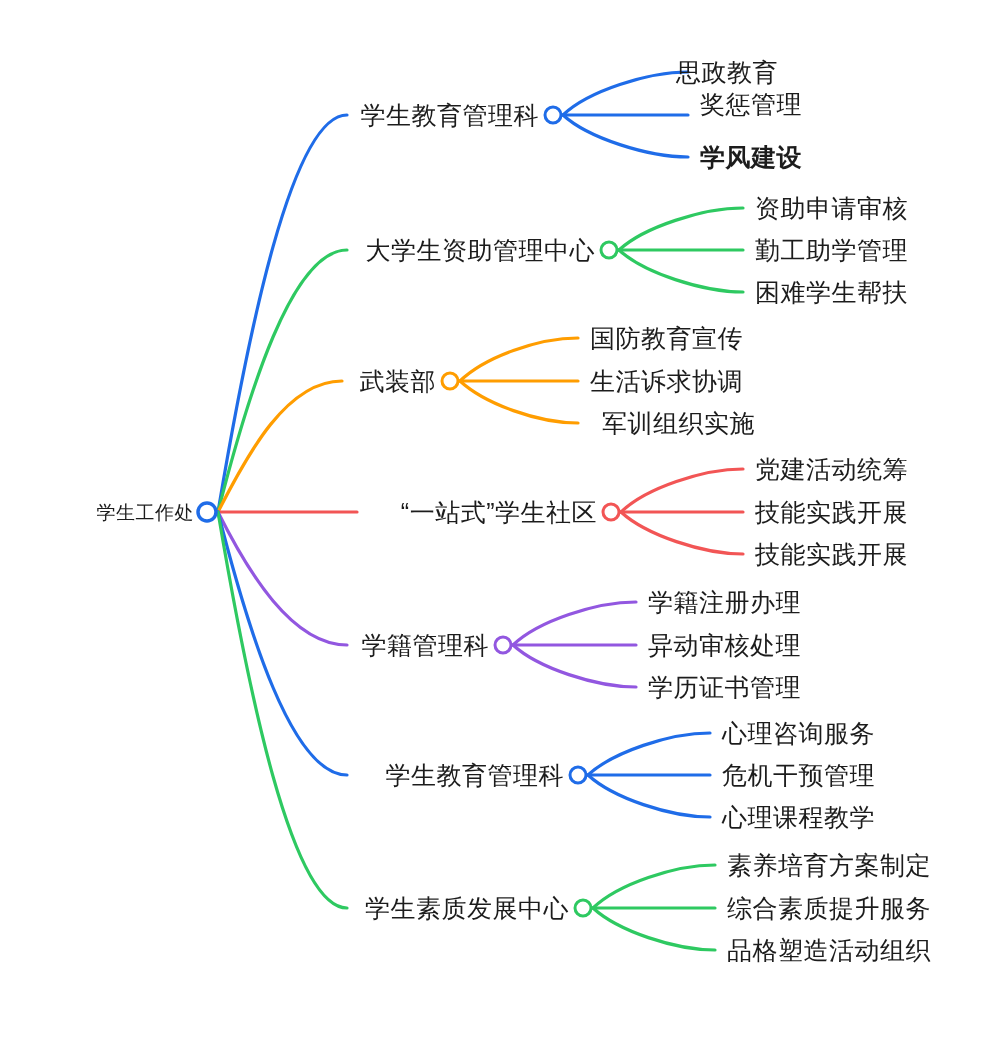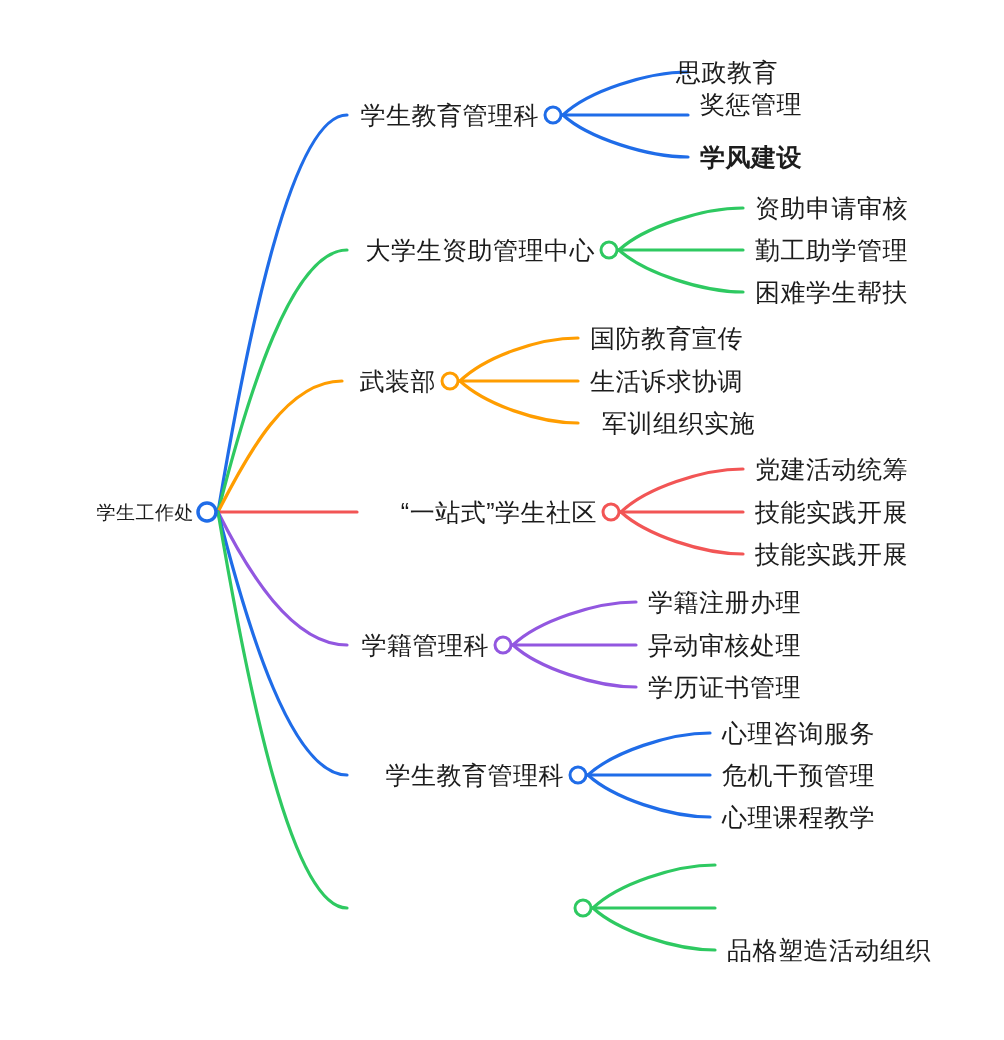--- a/index.html
+++ b/index.html
@@ -75,20 +75,21 @@
   </svg>
 
   <span class="node-label root-label" style="right:810px;top:512px;">学生工作处</span>
 
   <span class="node-label branch-label" style="right:409px;top:250px;">大学生资助管理中心</span>
   <span class="node-label branch-label" style="right:465px;top:115px;">学生教育管理科</span>
   <span class="node-label branch-label" style="right:568px;top:381px;">武装部</span>
   <span class="node-label branch-label" style="right:407px;top:512px;">“一站式”学生社区</span>
   <span class="node-label branch-label" style="right:515px;top:645px;">学籍管理科</span>
   <span class="node-label branch-label" style="right:440px;top:775px;">学生教育管理科</span>
+  <span class="node-label branch-label" style="right:435px;top:908px;">学生素质发展中心</span>
 
   <span class="node-label child-label" style="left:676px;top:72px;">思政教育</span>
   <span class="node-label child-label" style="left:700px;top:104px;">奖惩管理</span>
   <span class="node-label child-label" style="left:700px;top:157px;font-weight:bold;">学风建设</span>
 
   <span class="node-label child-label" style="left:755px;top:208px;">资助申请审核</span>
   <span class="node-label child-label" style="left:755px;top:250px;">勤工助学管理</span>
   <span class="node-label child-label" style="left:755px;top:292px;">困难学生帮扶</span>
 
   <span class="node-label child-label" style="left:590px;top:338px;">国防教育宣传</span>
@@ -100,15 +101,17 @@
   <span class="node-label child-label" style="left:755px;top:554px;">技能实践开展</span>
 
   <span class="node-label child-label" style="left:648px;top:602px;">学籍注册办理</span>
   <span class="node-label child-label" style="left:648px;top:645px;">异动审核处理</span>
   <span class="node-label child-label" style="left:648px;top:687px;">学历证书管理</span>
 
   <span class="node-label child-label" style="left:722px;top:733px;">心理咨询服务</span>
   <span class="node-label child-label" style="left:722px;top:775px;">危机干预管理</span>
   <span class="node-label child-label" style="left:722px;top:817px;">心理课程教学</span>
 
+  <span class="node-label child-label" style="left:727px;top:865px;">素养培育方案制定</span>
+  <span class="node-label child-label" style="left:727px;top:908px;">综合素质提升服务</span>
   <span class="node-label child-label" style="left:727px;top:950px;">品格塑造活动组织</span>
 
 </div>
 
 </body></html>

